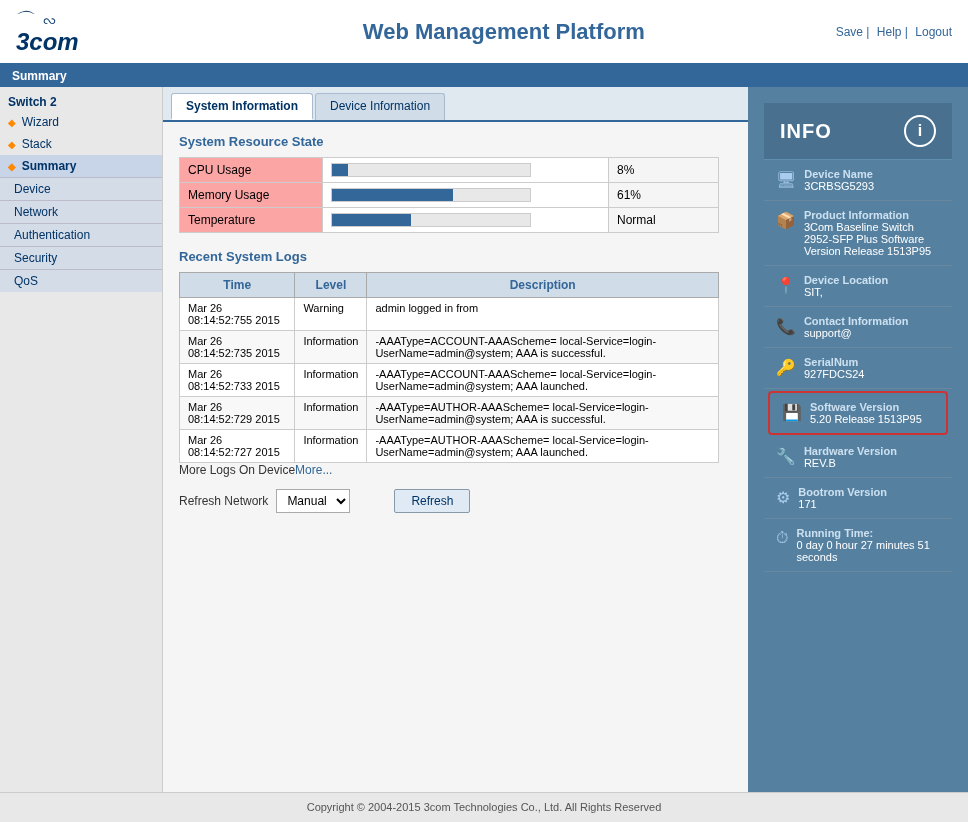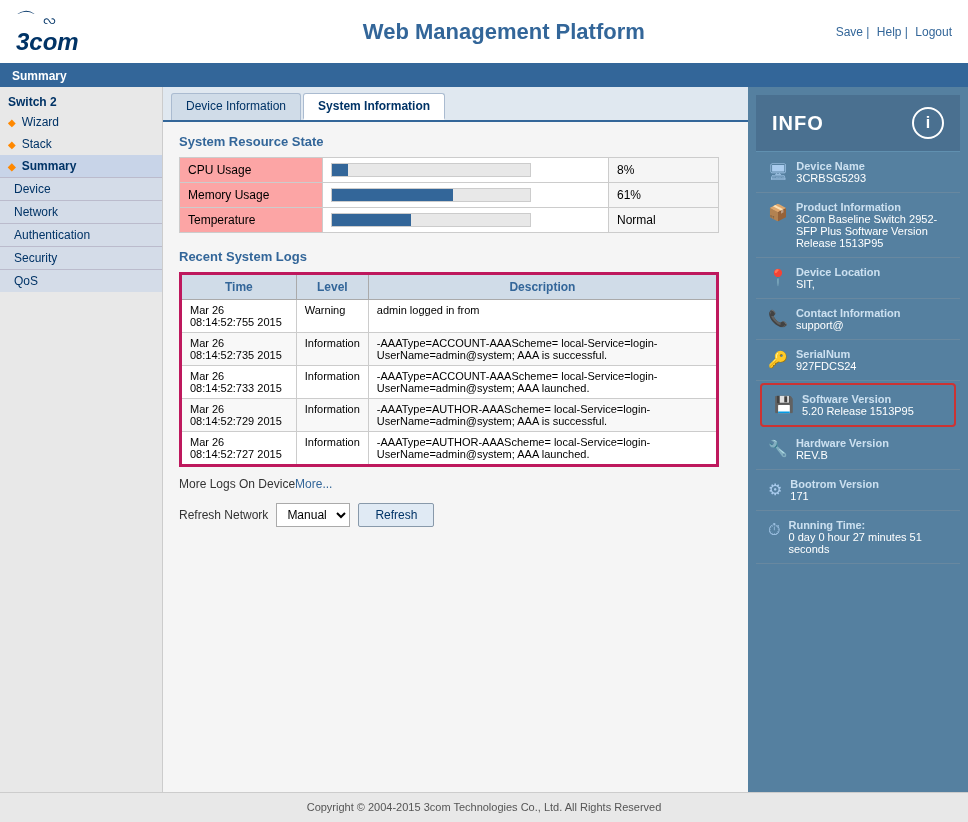--- a/index.html
+++ b/index.html
@@ -167,24 +167,23 @@
       background: #e8e8e8;
       border: 1px solid #ccc;
     }
     .bar-fill {
       height: 100%;
       background: #336699;
     }
 
     
     .logs-table {
-      border: 3px solid #be185d;
+      border: 1px solid #be185d;
       border-collapse: collapse;
       width: 540px;
-      margin-bottom: 10px;
     }
     .logs-table th {
       background: #d0dce8;
       padding: 5px 8px;
       border: 1px solid #aaa;
       color: #336699;
       font-size: 12px;
       text-align: center;
     }
     .logs-table td {
@@ -225,28 +224,29 @@
       background: #fff;
     }
     .refresh-btn {
       padding: 4px 16px;
       background: #e0eaf4;
       border: 1px solid #8899aa;
       color: #003366;
       font-size: 12px;
       cursor: pointer;
       border-radius: 2px;
+      margin-left: 36px;
     }
 
     
     .right-panel {
       width: 220px;
       background: #5580a0;
       color: #fff;
-      padding: 8px;
+      padding: 16px;
     }
     .right-panel-header {
       background: #4a7090;
       padding: 12px 16px;
       display: flex;
       align-items: center;
       justify-content: space-between;
       border-bottom: 1px solid #6090b0;
     }
     .info-title {
@@ -377,25 +377,25 @@
       <span>Security</span>
     </div>
     <div class="sidebar-item-plain">
       <span>QoS</span>
     </div>
   </div>
 
   <div class="content-area">
 
     <div class="tabs">
+      <div class="tab active">
+        <span>System Information</span>
+      </div>
       <div class="tab">
         <span>Device Information</span>
-      </div>
-      <div class="tab active">
-        <span>System Information</span>
       </div>
     </div>
 
     <div class="main-content">
 
       <div class="section-title">System Resource State</div>
       <table class="resource-table">
         <tbody>
             <tr>
           <td class="label-col">CPU Usage</td>

